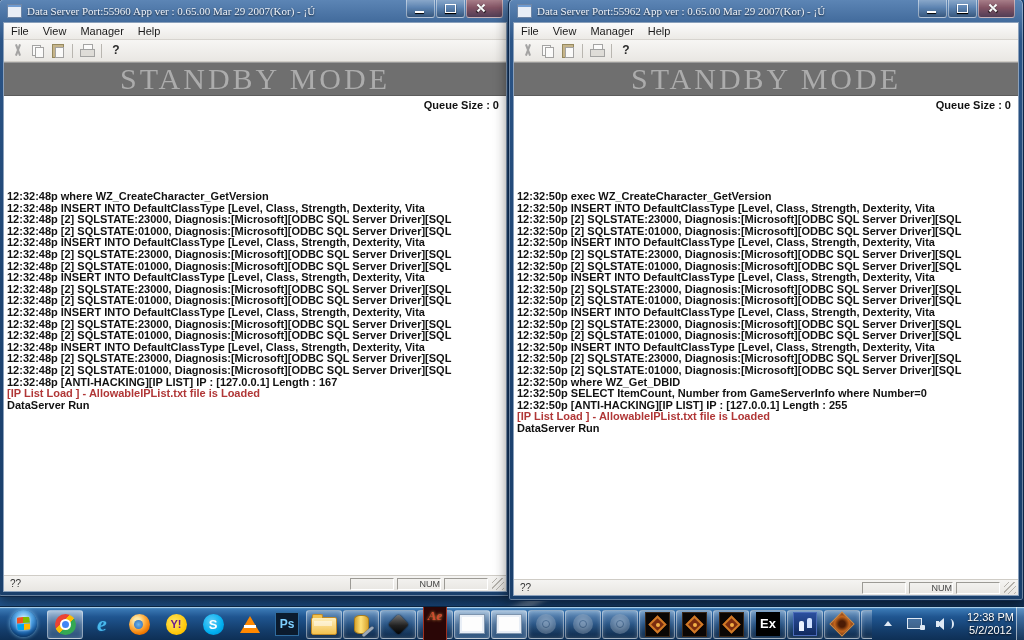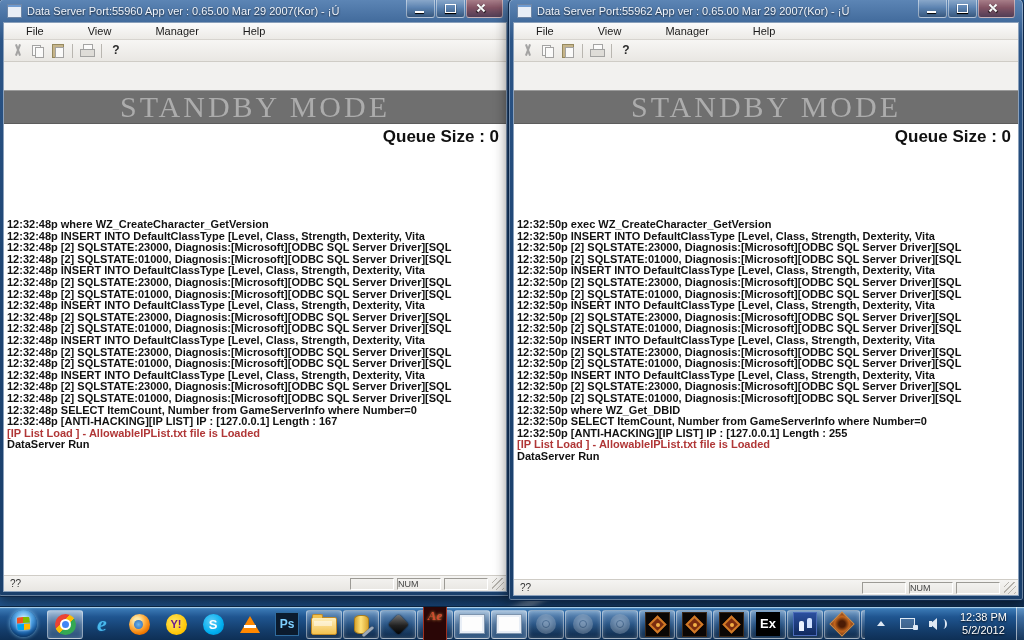--- a/index.html
+++ b/index.html
@@ -16,67 +16,67 @@
     border:1px solid #0d2647;border-radius:6px 6px 3px 3px;
     box-shadow:inset 0 0 0 1px rgba(255,255,255,.35),0 4px 14px rgba(0,0,0,.55);
     padding:0 4px 4px 4px;}
   .win-left{left:-2px;width:514px;height:599px;z-index:1;}
   .win-right{left:508px;width:516px;height:603px;z-index:2;}
 
   .titlebar{flex:0 0 23px;display:flex;align-items:center;color:#eef3fb;
     font-size:11px;text-shadow:0 1px 2px rgba(0,0,0,.8);padding:0 2px;white-space:nowrap;overflow:hidden;}
   .app-ico{width:13px;height:12px;background:#e8eef6;border:1px solid #6e86a6;
     box-shadow:inset 0 2px 0 #6f9bd1;margin:0 5px 0 2px;flex:0 0 auto;}
-  .title-text{flex:1 1 auto;overflow:hidden;text-overflow:ellipsis;}
+  .title-text{flex:1 1 auto;overflow:hidden;text-overflow:ellipsis;font-family:Liberation Serif, serif;}
   .cap-btns{display:flex;flex:0 0 auto;margin:-3px 2px 0 6px;}
   .cap-btn{width:27px;height:17px;border:1px solid rgba(255,255,255,.45);border-top:none;
     background:linear-gradient(180deg,rgba(255,255,255,.28),rgba(255,255,255,.06) 45%,rgba(0,0,0,.22));
     border-radius:0 0 3px 3px;position:relative;margin-left:1px;}
   .cap-close{width:35px;
     background:linear-gradient(180deg,rgba(230,120,100,.55),rgba(170,50,40,.55) 45%,rgba(90,10,10,.5));}
   .g-min{position:absolute;left:8px;bottom:4px;width:9px;height:2px;background:#fff;box-shadow:0 1px 1px #000;}
   .g-max{position:absolute;left:8px;top:4px;width:9px;height:7px;border:1.5px solid #fff;box-shadow:0 1px 1px #000;}
   .g-close::before,.g-close::after{content:"";position:absolute;left:13px;top:3px;width:2px;height:10px;
     background:#fff;box-shadow:0 1px 1px #000;}
   .g-close::before{transform:rotate(45deg);} .g-close::after{transform:rotate(-45deg);}
 
   .win-body{flex:1 1 auto;display:flex;flex-direction:column;background:#f2f1ef;
     border:1px solid #8aa0bb;overflow:hidden;}
   .menubar{flex:0 0 16px;display:flex;align-items:center;background:linear-gradient(#fbfbfb,#eceae6);
     border-bottom:1px solid #d7d4cf;font-size:11px;color:#1a1a1a;}
-  .menu-item{padding:1px 22px;}
+  .menu-item{padding:1px 7px;}
   .toolbar{flex:0 0 21px;display:flex;align-items:center;background:linear-gradient(#f7f6f4,#e9e7e3);
     border-bottom:1px solid #cfccc6;padding-left:4px;}
   .tsep{width:1px;height:14px;background:#b9b6b0;margin:0 4px;}
   .tbi{width:16px;height:15px;margin:0 2px;position:relative;opacity:.75;}
   .i-cut::before,.i-cut::after{content:"";position:absolute;left:7px;top:1px;width:2px;height:12px;background:#8a8a8a;}
   .i-cut::before{transform:rotate(20deg);} .i-cut::after{transform:rotate(-20deg);}
   .i-copy::before{content:"";position:absolute;left:2px;top:2px;width:7px;height:9px;background:#fff;border:1px solid #8a8a8a;}
   .i-copy::after{content:"";position:absolute;left:5px;top:4px;width:7px;height:9px;background:#fff;border:1px solid #8a8a8a;}
   .i-paste::before{content:"";position:absolute;left:2px;top:1px;width:10px;height:12px;background:#b9a26a;border:1px solid #77662f;}
   .i-paste::after{content:"";position:absolute;left:5px;top:4px;width:7px;height:9px;background:#fff;border:1px solid #8a8a8a;}
   .i-print::before{content:"";position:absolute;left:4px;top:1px;width:8px;height:5px;background:#fff;border:1px solid #8a8a8a;}
   .i-print::after{content:"";position:absolute;left:1px;top:6px;width:13px;height:6px;background:#d9d7d2;border:1px solid #8a8a8a;}
   .i-help{font:bold 12px/15px "Liberation Sans",sans-serif;text-align:center;color:#2a2a2a;opacity:1;}
   .i-help::after{content:"";position:absolute;left:3px;bottom:0;width:5px;height:5px;border-radius:50%;background:#f2c200;z-index:-1;}
 
-  .client{flex:1 1 auto;position:relative;background:#fff;border-top:1px solid #9a9a9a;overflow:hidden;margin-top:28px;}
+  .client{flex:1 1 auto;position:relative;background:#fff;border-top:1px solid #9a9a9a;overflow:hidden;}
   .banner{height:32px;background:#6f6f6f;border-bottom:1px solid #5c5c5c;text-align:center;
     font-family:"Liberation Serif",serif;font-size:30px;line-height:32px;color:#acacac;
     letter-spacing:3px;font-weight:500;}
-  .queue{position:absolute;top:36px;right:7px;font-size:17px;font-weight:bold;color:#111;}
+  .queue{position:absolute;top:36px;right:7px;font-size:11px;font-weight:bold;color:#111;}
   .log{position:absolute;top:128px;left:3px;right:0;}
   .log-line{font-size:11px;font-weight:bold;line-height:11.6px;color:#111;white-space:pre;overflow:hidden;}
   .log-line.red{color:#b03636;}
 
   .statusbar{flex:0 0 15px;display:flex;align-items:center;background:linear-gradient(#f5f4f2,#e8e6e2);
     border-top:1px solid #cfccc6;font-size:10px;color:#333;padding:0 2px;}
   .st-ready{flex:1 1 auto;padding-left:4px;}
   .st-cell{width:42px;height:10px;margin-right:3px;border:1px solid;border-color:#9c9a95 #fff #fff #9c9a95;
-    font-size:9px;line-height:10px;text-align:left;color:#444;}
+    font-size:9px;line-height:10px;text-align:right;color:#444;}
   .grip{width:12px;height:12px;margin-left:1px;
     background:repeating-linear-gradient(135deg,transparent 0 3px,#b5b2ac 3px 4px);}
 
   
   .taskbar{position:absolute;left:0;bottom:0;width:1024px;height:33px;z-index:10;display:flex;align-items:center;
     background:linear-gradient(180deg,#6fb0dd 0%,#3a78b4 6%,#1f5590 30%,#143d6b 70%,#0e2f55 100%);
     border-top:1px solid #0a2440;box-shadow:inset 0 1px 0 rgba(255,255,255,.45);}
   .tb-strip{display:flex;align-items:center;flex:1 1 auto;height:100%;overflow:hidden;}
   .tb-btn{width:36px;height:29px;margin:1px 0 0 1px;flex:0 0 auto;display:flex;align-items:center;
     justify-content:center;border-radius:3px;position:relative;}
@@ -151,21 +151,21 @@
     position:relative;margin:0 7px;}
   .tray-net::after{content:"";position:absolute;right:-4px;bottom:-2px;width:5px;height:5px;
     background:#dfe9f4;border-radius:1px;}
   .tray-speaker{position:relative;width:16px;height:12px;margin:0 7px;}
   .tray-speaker::before{content:"";position:absolute;left:0;top:3px;width:3px;height:6px;background:#dfe9f4;}
   .tray-speaker::after{content:"";position:absolute;left:1px;top:0;width:0;height:0;
     border-top:6px solid transparent;border-bottom:6px solid transparent;border-right:7px solid #dfe9f4;}
   .tray-wave{position:absolute;left:10px;top:1px;width:6px;height:10px;border:2px solid #dfe9f4;
     border-left:none;border-top:none;border-bottom:none;border-radius:0 50% 50% 0/0 50% 50% 0;}
   .clock{flex:0 0 auto;text-align:center;color:#fff;font-size:11px;line-height:13px;
-    text-shadow:0 1px 2px #000;padding:0 9px 0 4px;}
+    text-shadow:0 1px 2px #000;padding:0 2px 0 4px;}
   .show-desktop{flex:0 0 7px;height:100%;border-left:1px solid rgba(255,255,255,.55);
     background:linear-gradient(180deg,rgba(255,255,255,.18),rgba(255,255,255,.04));}
 </style>
 </head>
 <body>
 
 <div class="desk-streak"></div>
 
 <div class="window win-left">
   <div class="titlebar">
@@ -210,21 +210,20 @@
           <div class="log-line">12:32:48p [2] SQLSTATE:01000, Diagnosis:[Microsoft][ODBC SQL Server Driver][SQL</div>
           <div class="log-line">12:32:48p INSERT INTO DefaultClassType [Level, Class, Strength, Dexterity, Vita</div>
           <div class="log-line">12:32:48p [2] SQLSTATE:23000, Diagnosis:[Microsoft][ODBC SQL Server Driver][SQL</div>
           <div class="log-line">12:32:48p [2] SQLSTATE:01000, Diagnosis:[Microsoft][ODBC SQL Server Driver][SQL</div>
           <div class="log-line">12:32:48p INSERT INTO DefaultClassType [Level, Class, Strength, Dexterity, Vita</div>
           <div class="log-line">12:32:48p [2] SQLSTATE:23000, Diagnosis:[Microsoft][ODBC SQL Server Driver][SQL</div>
           <div class="log-line">12:32:48p [2] SQLSTATE:01000, Diagnosis:[Microsoft][ODBC SQL Server Driver][SQL</div>
           <div class="log-line">12:32:48p INSERT INTO DefaultClassType [Level, Class, Strength, Dexterity, Vita</div>
           <div class="log-line">12:32:48p [2] SQLSTATE:23000, Diagnosis:[Microsoft][ODBC SQL Server Driver][SQL</div>
           <div class="log-line">12:32:48p [2] SQLSTATE:01000, Diagnosis:[Microsoft][ODBC SQL Server Driver][SQL</div>
-          <div class="log-line">12:32:48p SELECT ItemCount, Number from GameServerInfo where Number=0</div>
           <div class="log-line">12:32:48p [ANTI-HACKING][IP LIST] IP : [127.0.0.1] Length : 167</div>
           <div class="log-line red">[IP List Load ] - AllowableIPList.txt file is Loaded</div>
           <div class="log-line">DataServer Run</div>
         </div>
     </div>
     <div class="statusbar">
       <div class="st-ready">??</div>
       <div class="st-cell"></div>
       <div class="st-cell">NUM</div>
       <div class="st-cell"></div>

